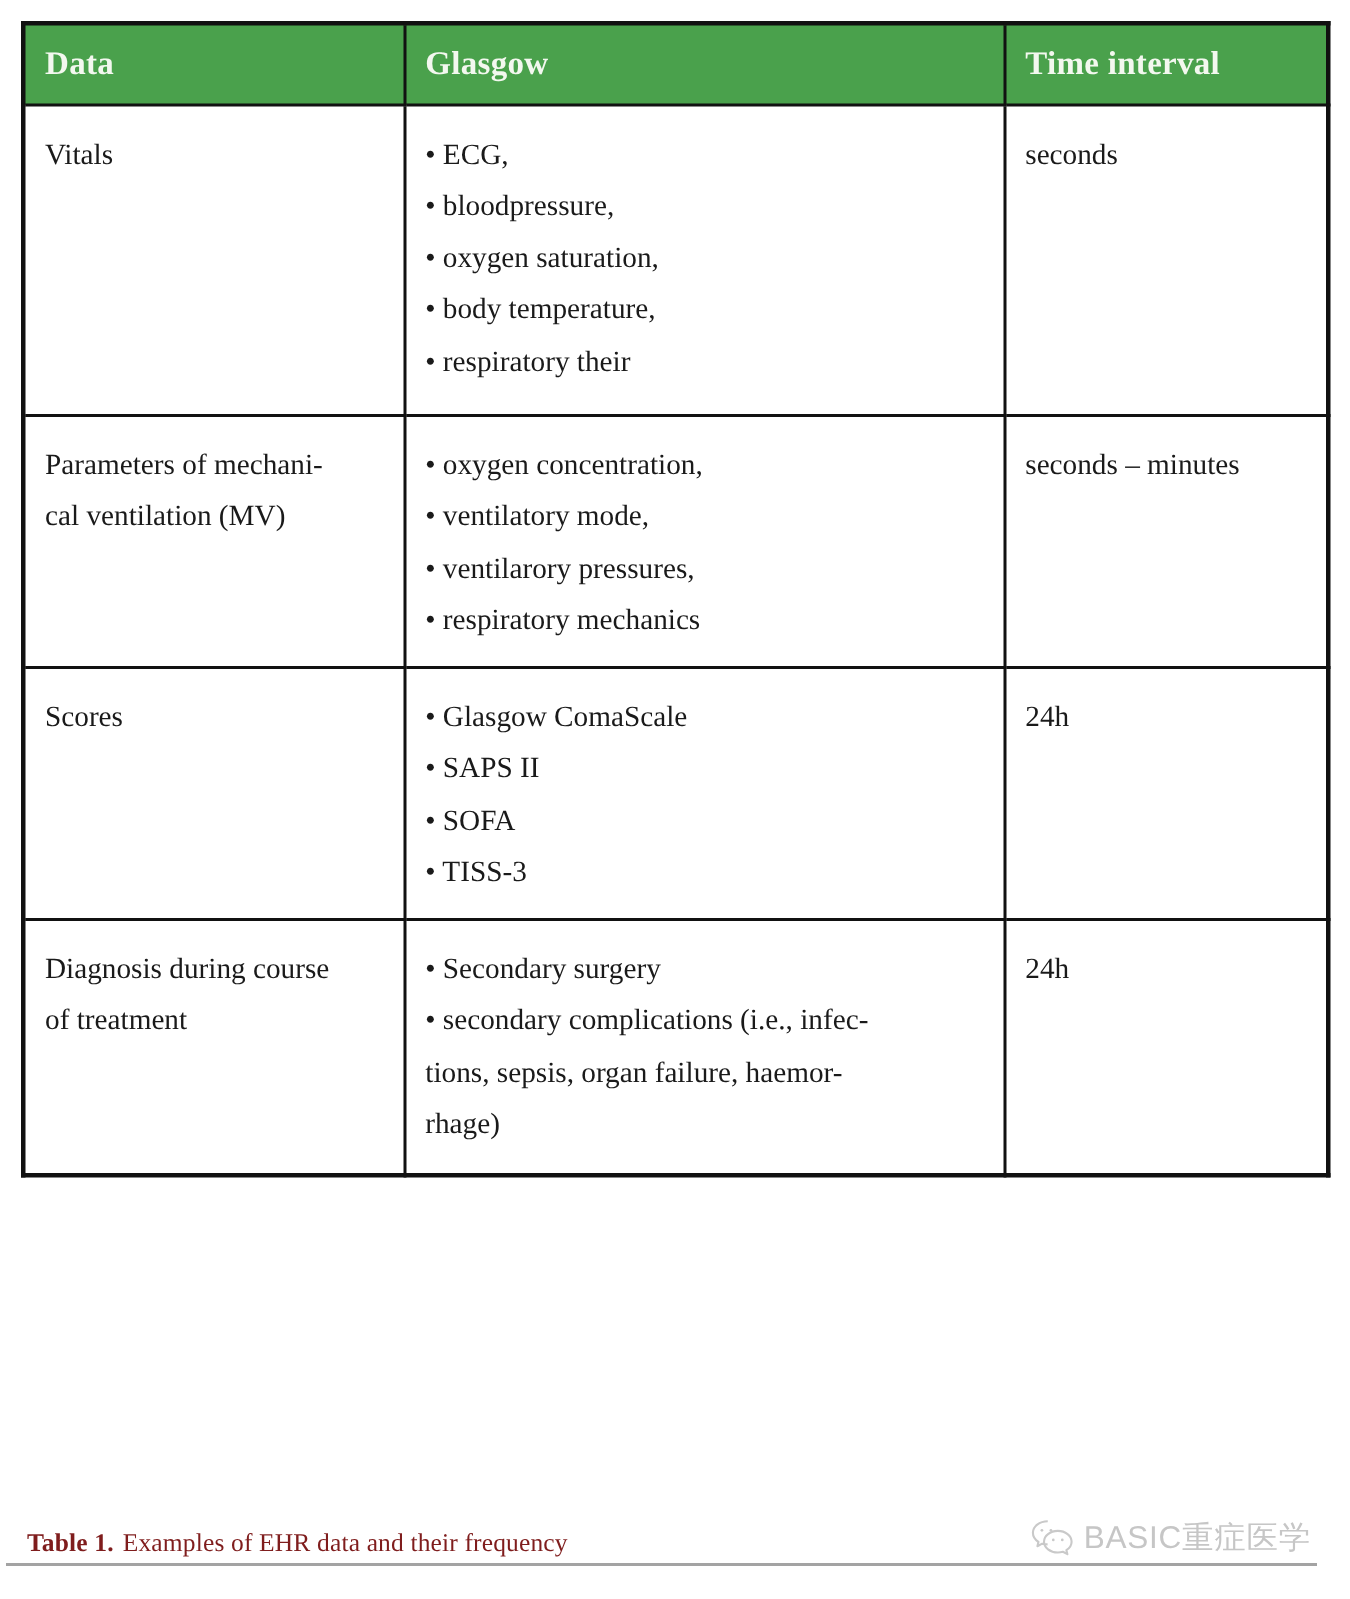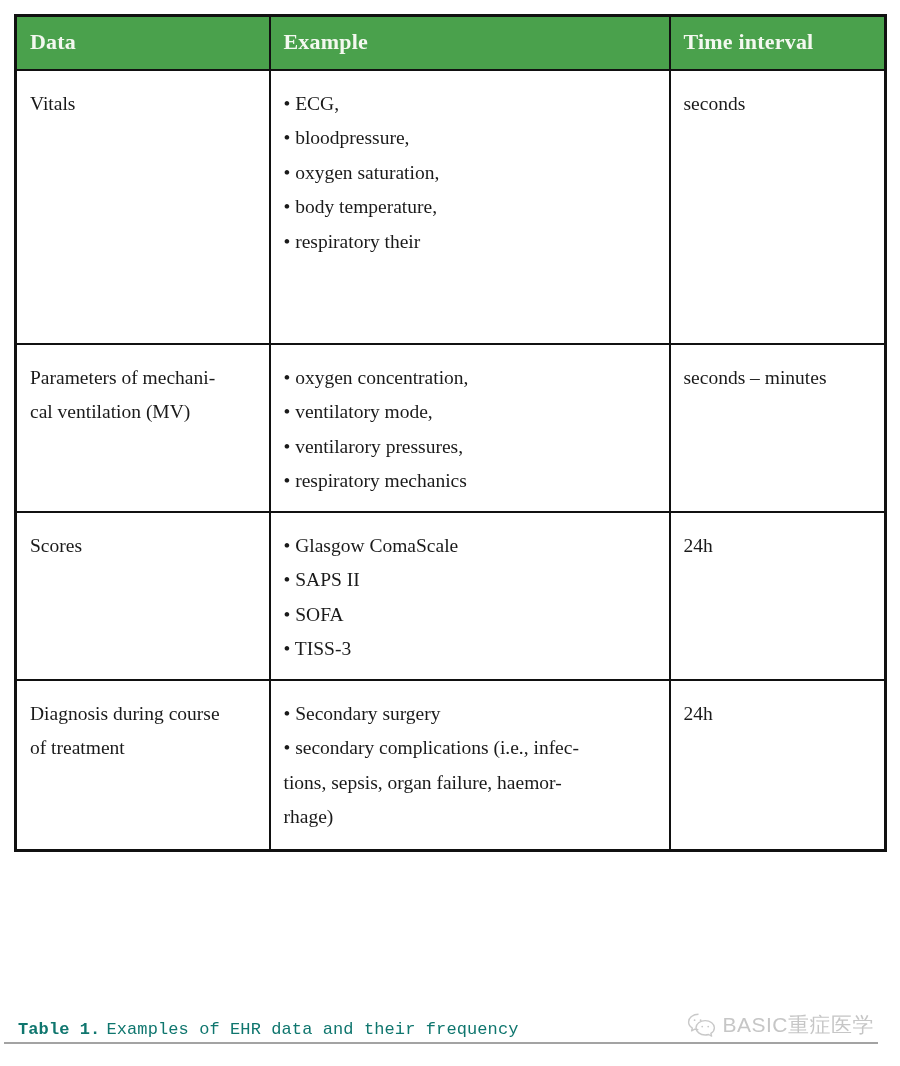--- a/index.html
+++ b/index.html
@@ -39,40 +39,40 @@
     padding: 4px 12px 6px 13px;
     letter-spacing: 0.2px;
   }
   td {
     vertical-align: top;
     font-size: 19.5px;
     line-height: 34.5px;
     padding: 16px 10px 12px 13px;
     white-space: pre-line;
   }
-  tr.r0 td { height: 274px; }
+  tr.r0 td { height: 207px; }
   tr.r1 td { height: 167px; }
   tr.r2 td { height: 198px; }
   tr.r3 td { height: 166px; }
   tr.r4 td { height: 171px; }
   .footer {
     position: absolute;
     left: 0;
     top: 1007px;
     width: 900px;
     height: 36px;
     display: flex;
     justify-content: space-between;
     align-items: flex-end;
     padding: 0 26px 4px 18px;
   }
   .caption {
-    font-family: Liberation Mono, monospace;
+    font-family: Liberation Serif, serif;
     font-size: 17px;
-    color: #0f766e;
+    color: #7f1d1d;
     letter-spacing: 0.1px;
   }
   .caption .cap-label { font-weight: bold; margin-right: 6px; }
   .watermark {
     display: flex;
     align-items: flex-end;
     gap: 6px;
     font-family: "Liberation Sans", sans-serif;
     font-size: 21px;
     color: #c6c6c6;
@@ -95,21 +95,21 @@
 
   <table class="ehr">
     <colgroup>
         <col class="c1">
         <col class="c2">
         <col class="c3">
       </colgroup>
     <thead>
       <tr>
         <th>Data</th>
-        <th>Example</th>
+        <th>Glasgow</th>
         <th>Time interval</th>
       </tr>
     </thead>
     <tbody>
       <tr class="r0">
         <td>Vitals</td>
         <td>• ECG,
 • bloodpressure,
 • oxygen saturation,
 • body temperature,

